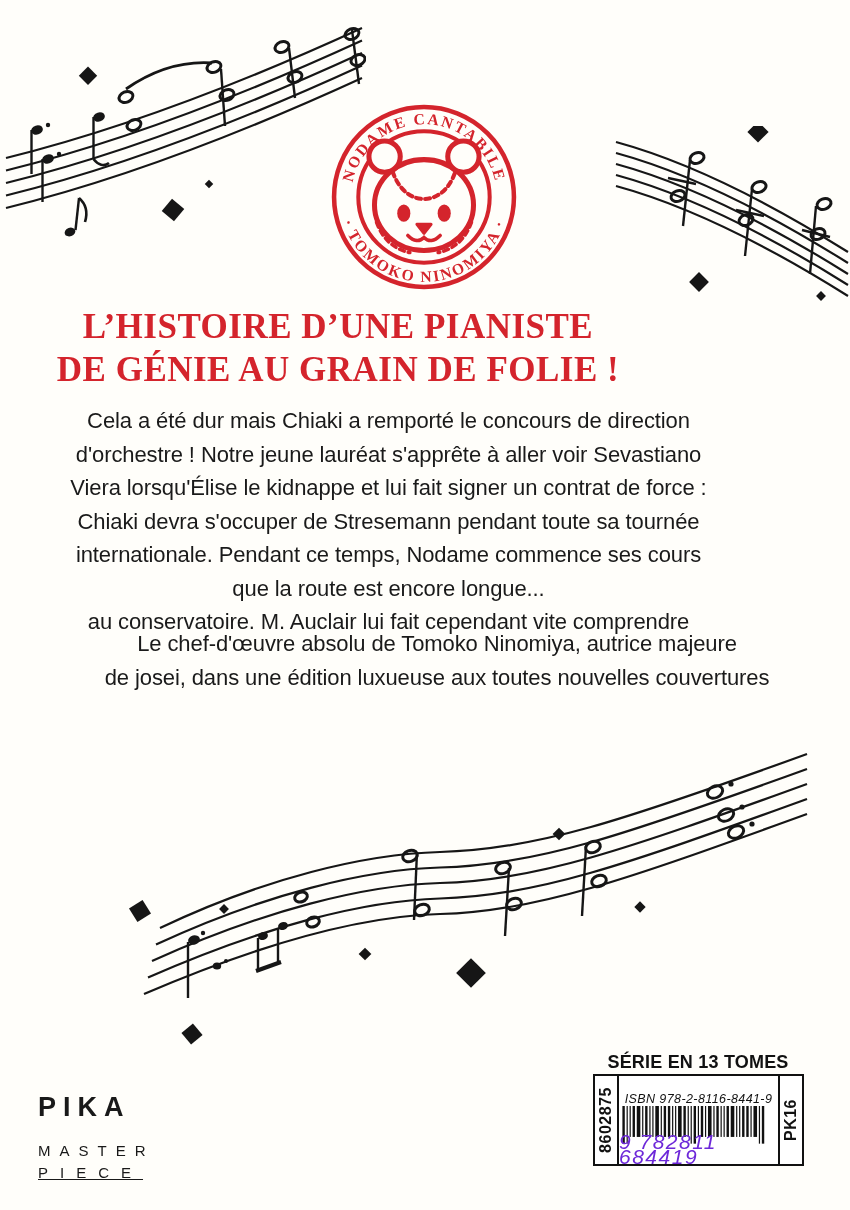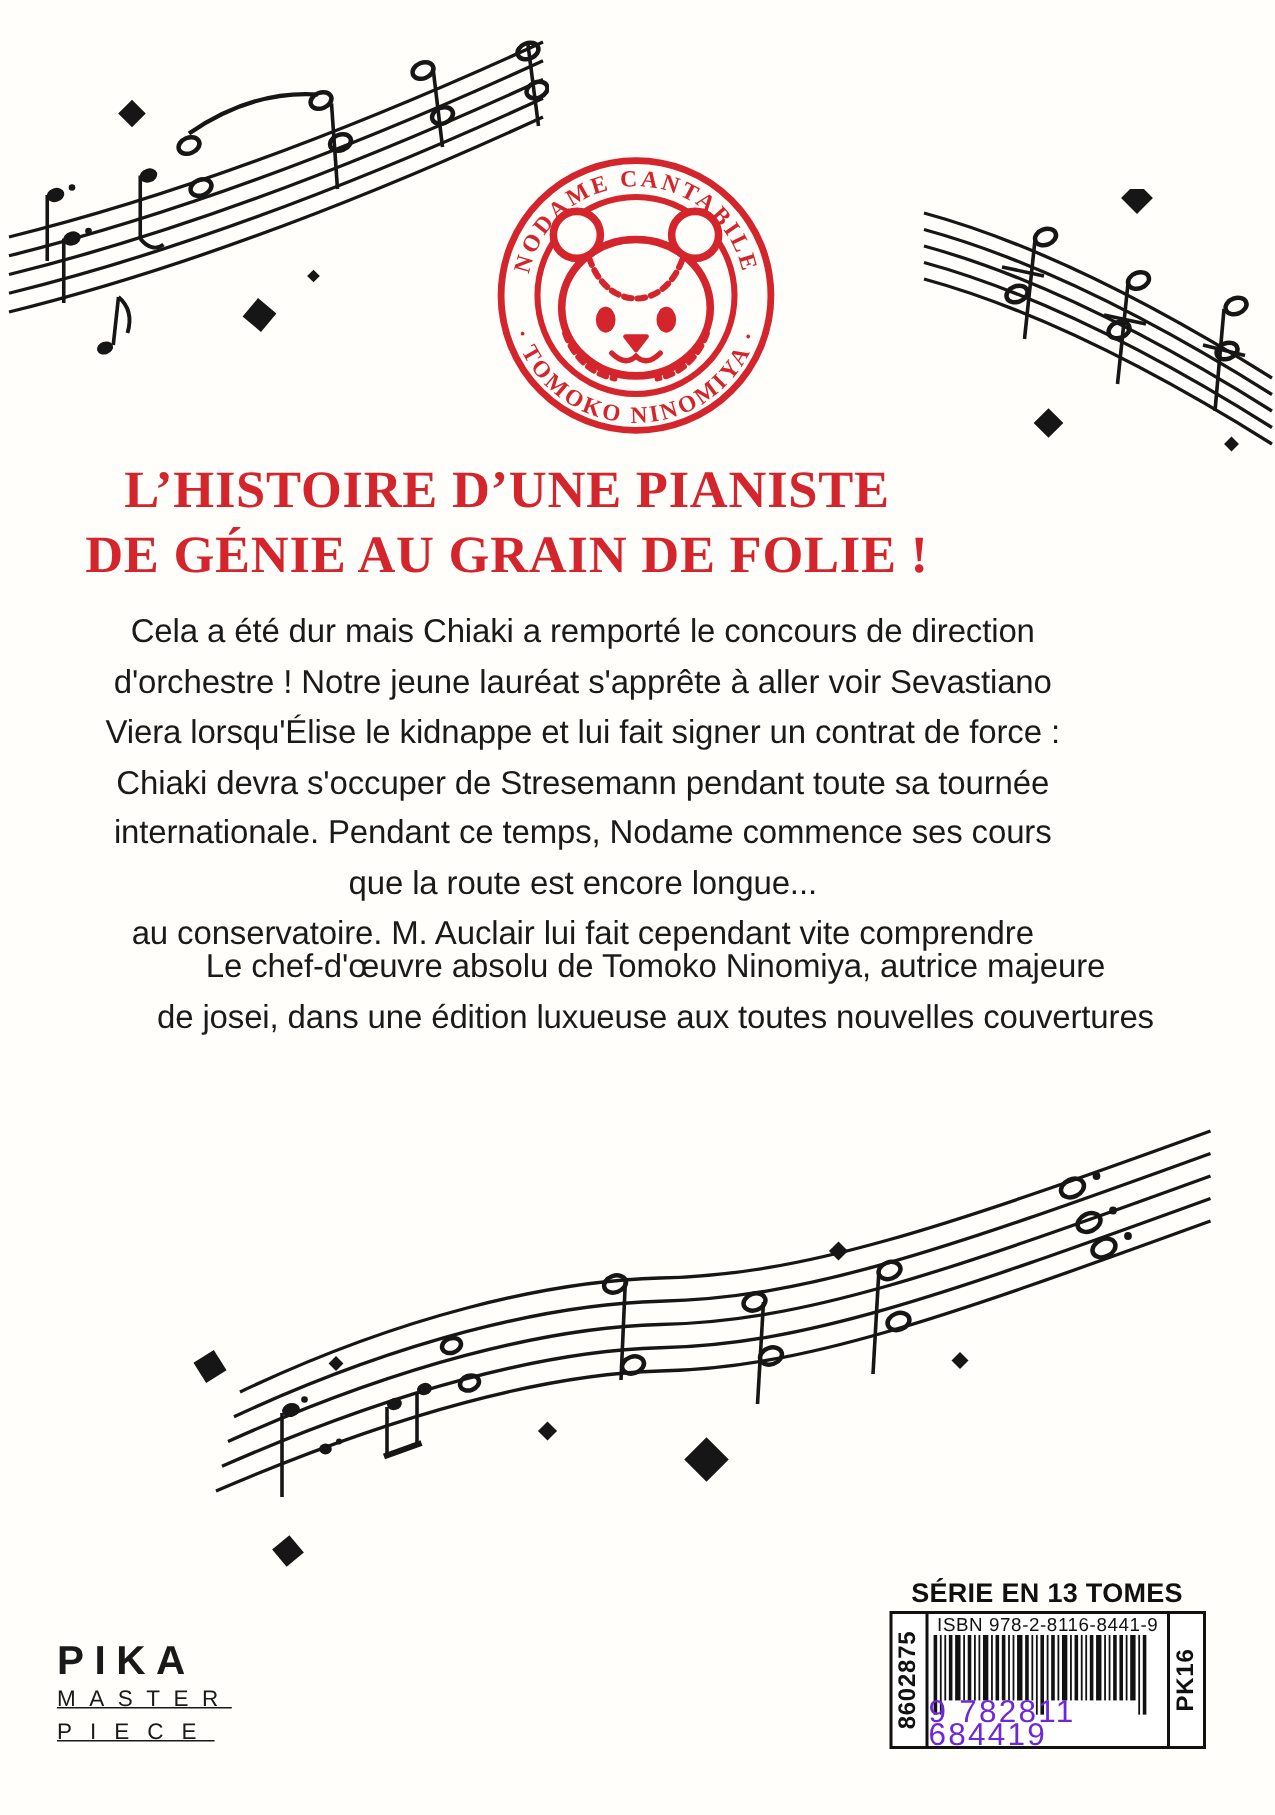--- a/index.html
+++ b/index.html
@@ -27,42 +27,42 @@
     font-size:22px;line-height:33.5px;color:#1a1a1a;letter-spacing:-0.1px;
   }
   .pitch{
     position:absolute;left:12px;top:627px;width:850px;text-align:center;
     font-size:22px;line-height:34px;color:#1a1a1a;letter-spacing:-0.1px;
   }
 
   
   .pika{position:absolute;left:38px;top:1094px;color:#191919;}
   .pika-name{font-size:27px;font-weight:700;letter-spacing:7px;line-height:26px;}
-  .pika-master{font-size:15px;font-weight:500;letter-spacing:9px;line-height:22px;margin-top:2px;text-decoration:underline;}
+  .pika-master{font-size:15px;font-weight:500;letter-spacing:9px;line-height:22px;margin-top:20px;}
   .pika-piece{font-size:15px;font-weight:500;letter-spacing:12px;line-height:22px;text-decoration:underline;}
 
   
   .series-label{
     position:absolute;left:578px;top:1052px;width:240px;text-align:center;
     font-size:18px;font-weight:700;letter-spacing:0.2px;color:#111;
   }
   .barcode-box{
     position:absolute;left:593px;top:1074px;width:211px;height:92px;
     background:#ffffff;border:2px solid #111;box-sizing:border-box;
     display:flex;flex-direction:row;
   }
   .code-strip{position:relative;width:22px;flex:0 0 22px;}
   .code-strip.left{border-right:2px solid #111;}
   .code-strip.right{border-left:2px solid #111;}
   .code-strip span{
     position:absolute;left:50%;top:50%;
     transform:translate(-50%,-50%) rotate(-90deg);
     white-space:nowrap;font-size:16px;font-weight:700;letter-spacing:0.5px;color:#111;
   }
-  .barcode-center{flex:1;display:flex;flex-direction:column;align-items:center;padding-top:0;}
+  .barcode-center{flex:1;display:flex;flex-direction:column;align-items:center;padding-top:16px;font-style:italic;}
   .isbn-label{font-size:12.5px;font-weight:500;letter-spacing:0.4px;color:#111;line-height:14px;}
   .ean-digits{font-size:21px;letter-spacing:1.5px;color:#6d28d9;line-height:15px;margin-top:-11px;}
 </style>
 </head>
 <body>
 
 <div class="page">
 
   <svg class="deco" style="left:0;top:26px" width="366" height="228" viewBox="0 0 366 228" aria-hidden="true">
     <g stroke="#161616" stroke-width="2.2" fill="none">

